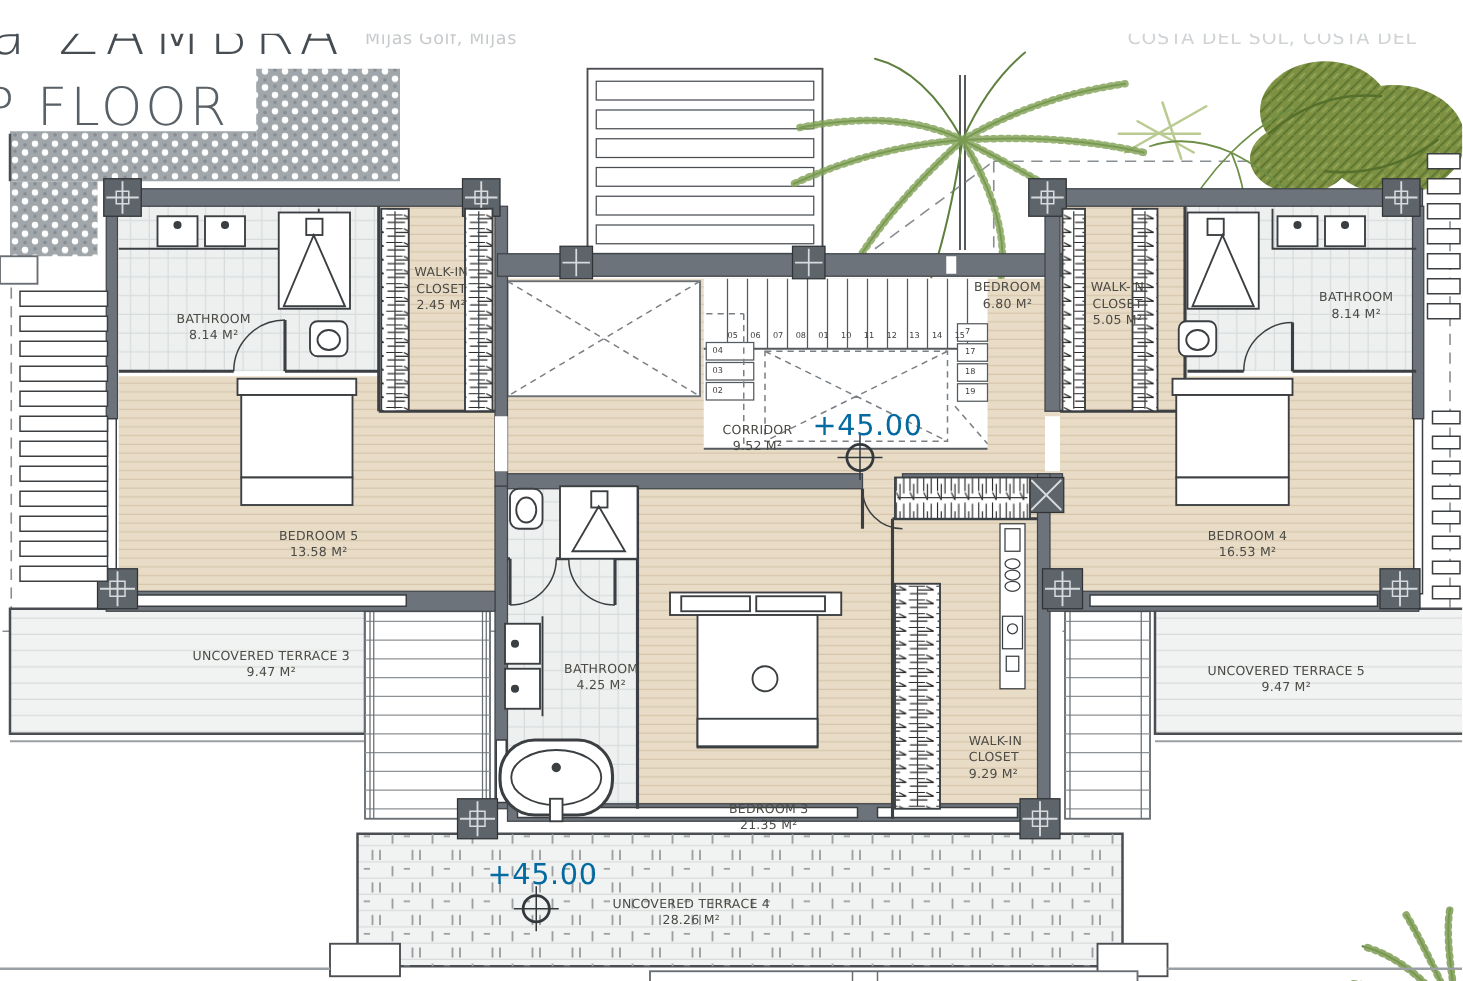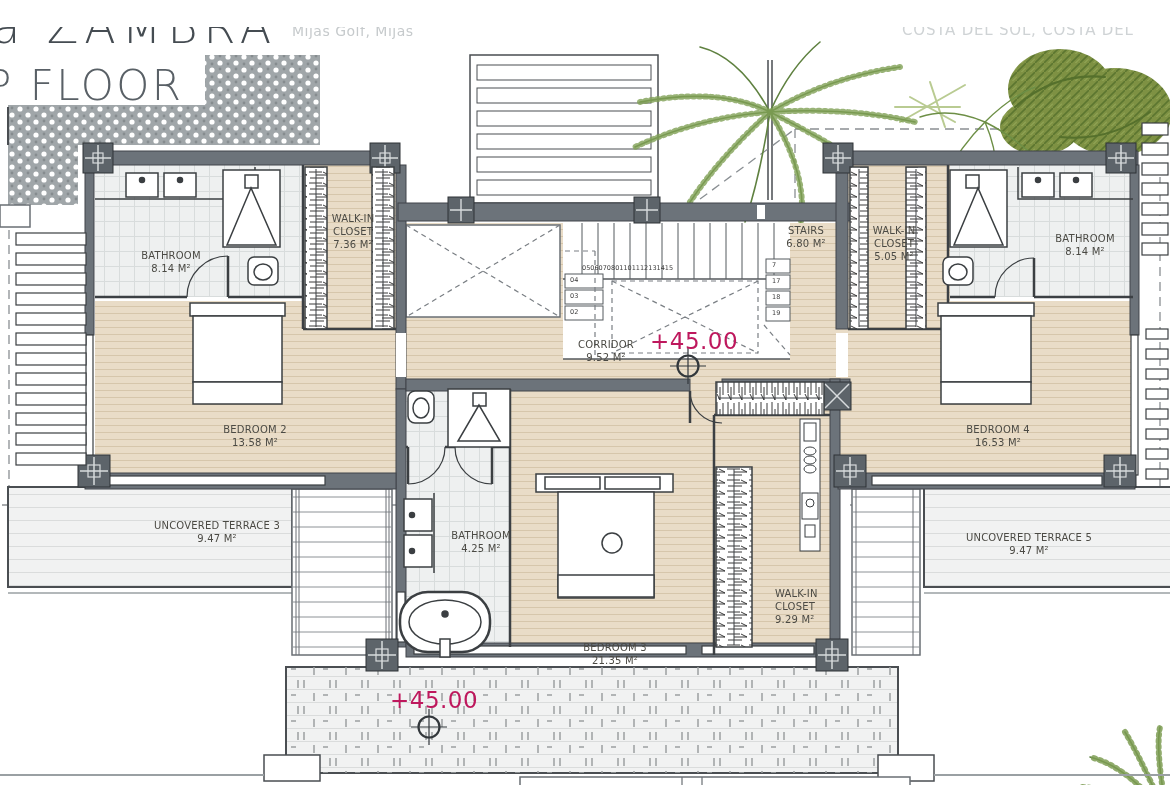--- a/index.html
+++ b/index.html
@@ -8,22 +8,22 @@
   #plan-svg{position:absolute;left:0;top:0;}
   .hdr{position:absolute;white-space:nowrap;}
   #title-frag{left:-8px;top:-27px;font-size:46px;font-weight:300;letter-spacing:6px;color:#454c52;}
   #subtitle{left:292px;top:-4px;font-size:14px;color:#c6cacc;letter-spacing:.5px;}
   #location{left:902px;top:-6px;font-size:15px;color:#cfd3d5;letter-spacing:.8px;}
   #floor-label{left:-14px;top:34px;font-size:42px;font-weight:300;letter-spacing:2.5px;color:#596066;}
   .lbl{position:absolute;font-size:10px;line-height:1.3;font-weight:400;color:#4b4a44;
        text-align:center;letter-spacing:.2px;padding-left:13px;}
   .lbl .nm{white-space:pre-line;}
   .lbl.leftal{text-align:left;}
-  .lvl{position:absolute;font-size:23px;line-height:1;color:#be185d;letter-spacing:.5px;}
-  .srow{position:absolute;display:flex;
+  .lvl{position:absolute;font-size:23px;line-height:1;color:#0369a1;letter-spacing:.5px;}
+  .srow{position:absolute;display:flex;justify-content:space-between;
         font-size:6.5px;line-height:1;color:#3c3c3c;}
   .snum{position:absolute;font-size:6.5px;line-height:1;color:#3c3c3c;}
 </style>
 </head>
 <body>
 
 <div id="canvas">
 
 <svg id="plan-svg" width="1170" height="785" viewBox="0 0 1170 785">
   <defs>
@@ -472,32 +472,32 @@
 <div class="hdr" id="subtitle">Mijas Golf, Mijas</div>
 <div class="hdr" id="location">COSTA DEL SOL, COSTA DEL</div>
 <div class="hdr" id="floor-label">P FLOOR</div>
 
 <div class="lbl" style="left:98px;top:222px;width:120px">
   <div class="nm">BATHROOM</div>
   <div class="ar">8.14 M²</div>
 </div>
 <div class="lbl" style="left:304px;top:185px;width:72px">
   <div class="nm">WALK-IN CLOSET</div>
-  <div class="ar">7.36 M²</div>
+  <div class="ar">2.45 M²</div>
 </div>
 <div class="lbl" style="left:182px;top:396px;width:120px">
-  <div class="nm">BEDROOM 2</div>
+  <div class="nm">BEDROOM 5</div>
   <div class="ar">13.58 M²</div>
 </div>
 <div class="lbl" style="left:118px;top:492px;width:172px">
   <div class="nm">UNCOVERED TERRACE 3</div>
   <div class="ar">9.47 M²</div>
 </div>
 <div class="lbl" style="left:762px;top:197px;width:62px">
-  <div class="nm">STAIRS</div>
+  <div class="nm">BEDROOM</div>
   <div class="ar">6.80 M²</div>
 </div>
 <div class="lbl" style="left:558px;top:311px;width:70px">
   <div class="nm">CORRIDOR</div>
   <div class="ar">9.52 M²</div>
 </div>
 <div class="lbl" style="left:848px;top:197px;width:66px">
   <div class="nm">WALK-IN CLOSET</div>
   <div class="ar">5.05 M²</div>
 </div>
@@ -517,20 +517,24 @@
   <div class="nm">BATHROOM</div>
   <div class="ar">4.25 M²</div>
 </div>
 <div class="lbl" style="left:542px;top:614px;width:120px">
   <div class="nm">BEDROOM 3</div>
   <div class="ar">21.35 M²</div>
 </div>
 <div class="lbl leftal" style="left:762px;top:560px;width:58px">
   <div class="nm">WALK-IN CLOSET</div>
   <div class="ar">9.29 M²</div>
+</div>
+<div class="lbl" style="left:452px;top:690px;width:176px">
+  <div class="nm">UNCOVERED TERRACE 4</div>
+  <div class="ar">28.26 M²</div>
 </div>
 
 <div class="lvl" style="left:650px;top:303px">+45.00</div>
 <div class="lvl" style="left:390px;top:662px">+45.00</div>
 
 <div class="srow" style="left:582px;top:238px;width:190px">
   <span>05</span>
       <span>06</span>
   <span>07</span>
       <span>08</span>

